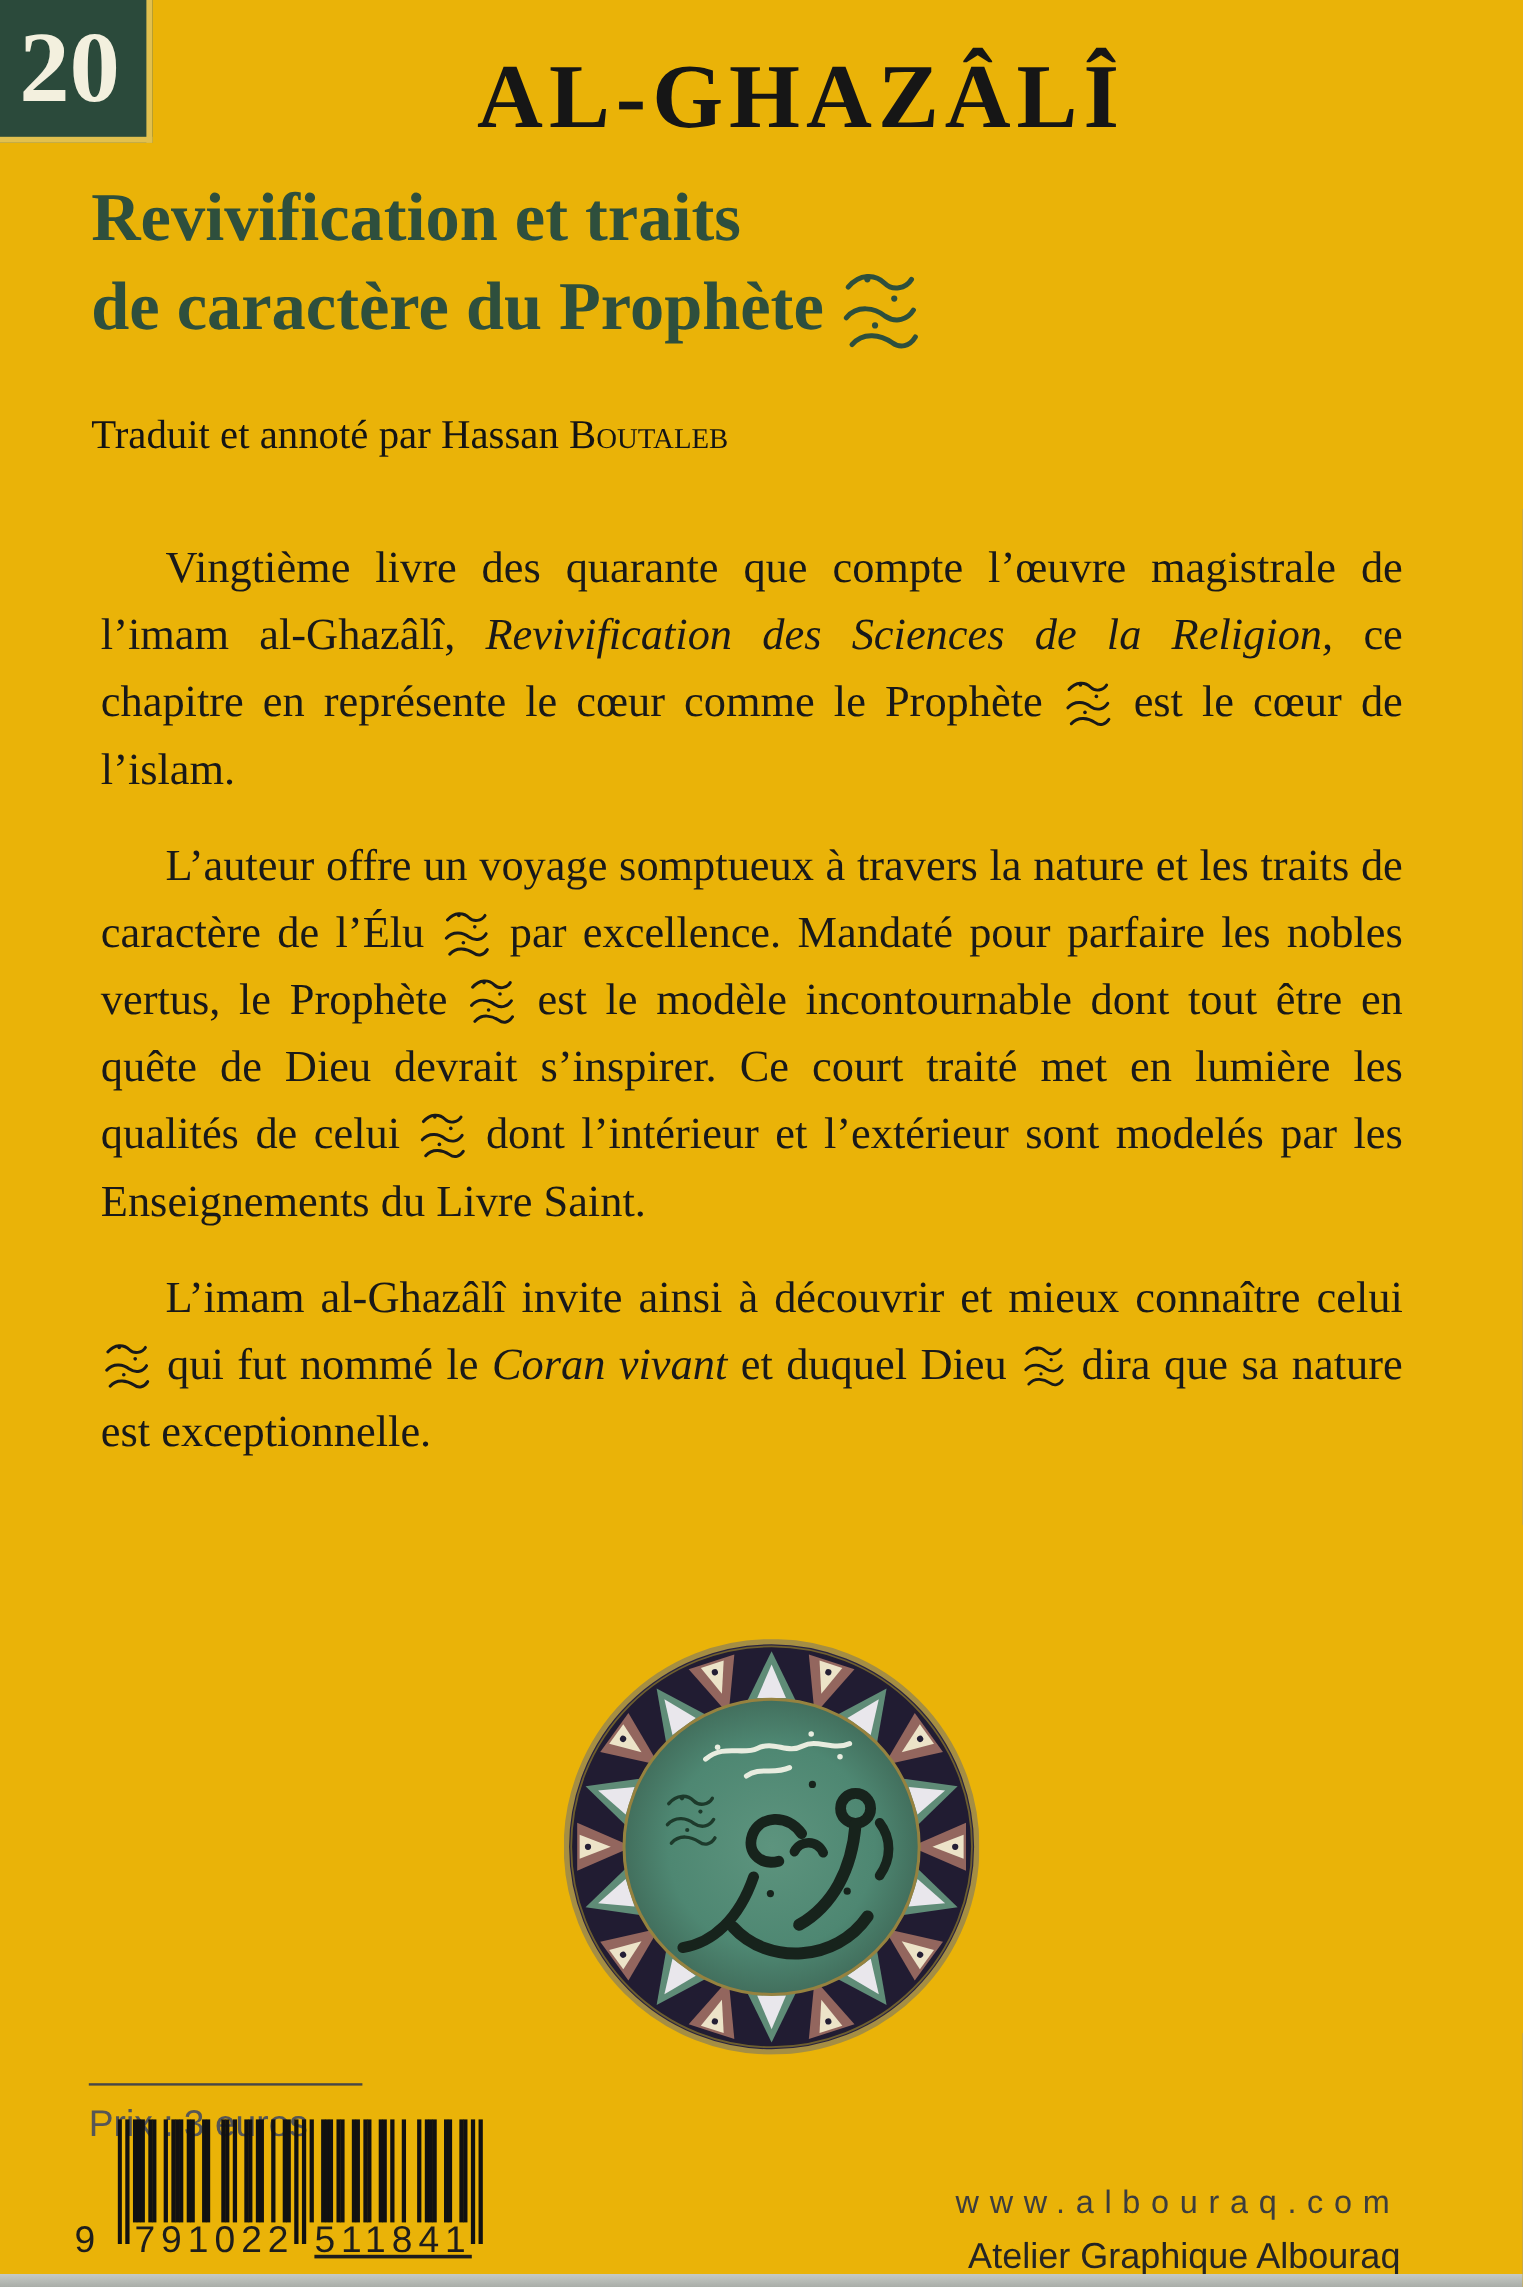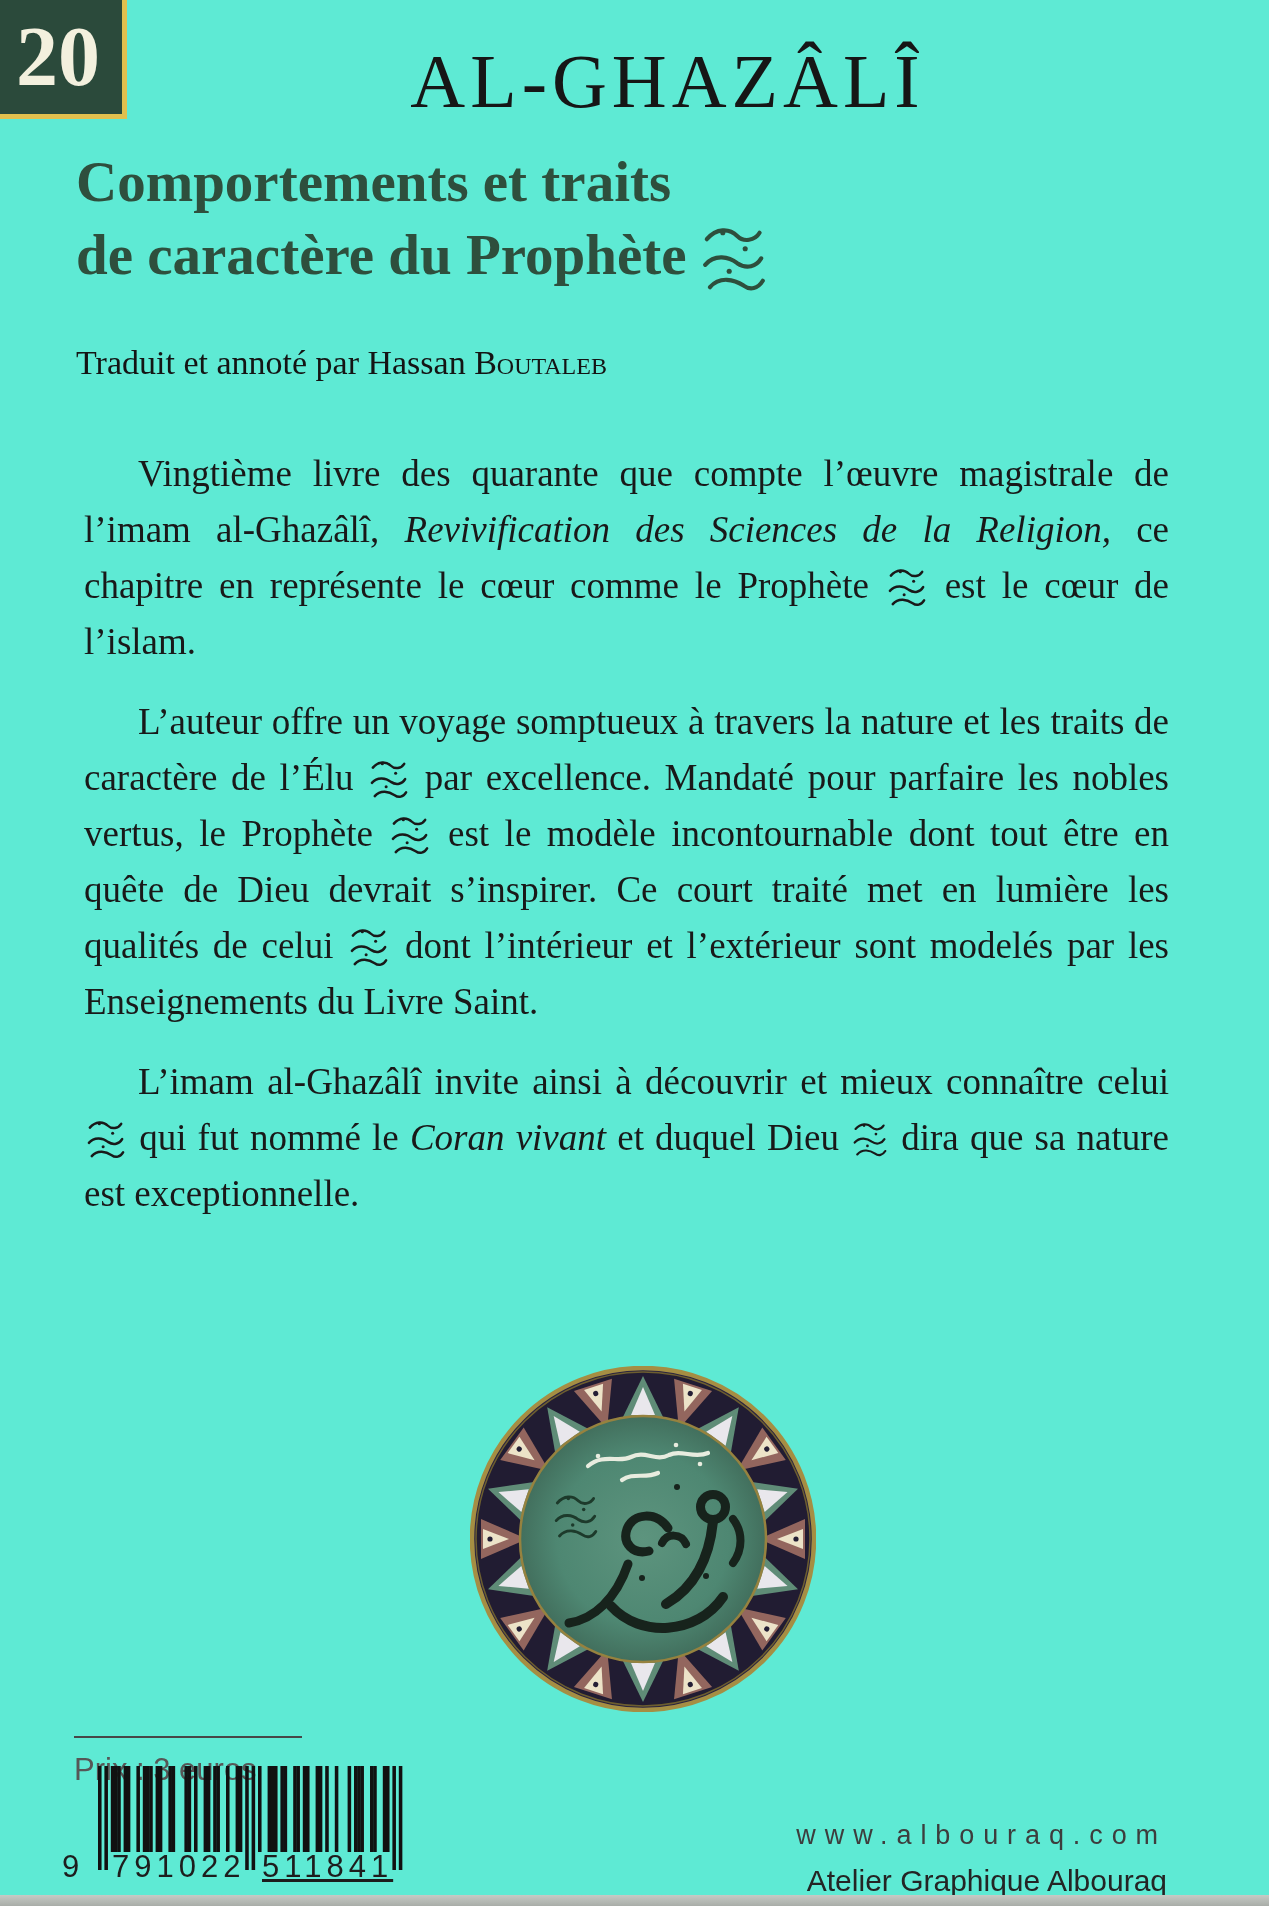--- a/index.html
+++ b/index.html
@@ -1,27 +1,27 @@
 <!DOCTYPE html>
 <html><head>
 <meta charset="utf-8">
 <style>
   html,body{margin:0;padding:0;background:#9a9a9a;}
-  .page{position:relative;width:1269px;height:1906px;margin:0 auto;background:#5eead4;
+  .page{position:relative;width:1269px;height:1906px;margin:0 auto;background:#eab308;
         overflow:hidden;font-family:"Liberation Serif",serif;}
 
   
   .badge{position:absolute;left:0;top:0;width:122px;height:114px;background:#2b4a3b;
          border-right:5px solid #e2c04e;border-bottom:5px solid #e2c04e;
          display:flex;align-items:center;}
   .badge span{color:#f3f0de;font-size:84px;font-weight:bold;padding-left:16px;line-height:1;}
 
   
   .title{position:absolute;left:66px;right:0;top:38px;text-align:center;
-         font-size:76px;letter-spacing:5px;color:#161616;font-weight:normal;margin:0;}
+         font-size:76px;letter-spacing:5px;color:#161616;font-weight:bold;margin:0;}
   .subtitle{position:absolute;left:76px;top:148px;font-weight:bold;font-size:57px;
             line-height:68px;color:#2e4f3d;}
   .cg-subtitle{display:inline-block;width:64px;height:88px;vertical-align:-30px;
                margin-left:16px;color:#2e4f3d;}
   .cg-subtitle svg{width:100%;height:100%;display:block;}
   .translator{position:absolute;left:76px;top:344px;font-size:34px;color:#141414;}
   .translator .sc{font-variant:small-caps;}
 
   
   .body{position:absolute;left:84px;top:446px;width:1085px;font-size:37px;
@@ -69,21 +69,21 @@
 
 <div class="page">
 
   <div class="badge">
     <span>20</span>
   </div>
 
   <h1 class="title">AL-GHAZÂLÎ</h1>
 
   <div class="subtitle">
-    <span>Comportements et traits</span><br>
+    <span>Revivification et traits</span><br>
     <span>de caractère du Prophète</span><span class="cg-subtitle"><svg viewBox="0 0 40 46">
           <use href="#sym-callig"></use>
         </svg></span>
   </div>
 
   <div class="translator">
     <span>Traduit et annoté par Hassan </span><span class="sc">Boutaleb</span>
   </div>
 
   <div class="body">

